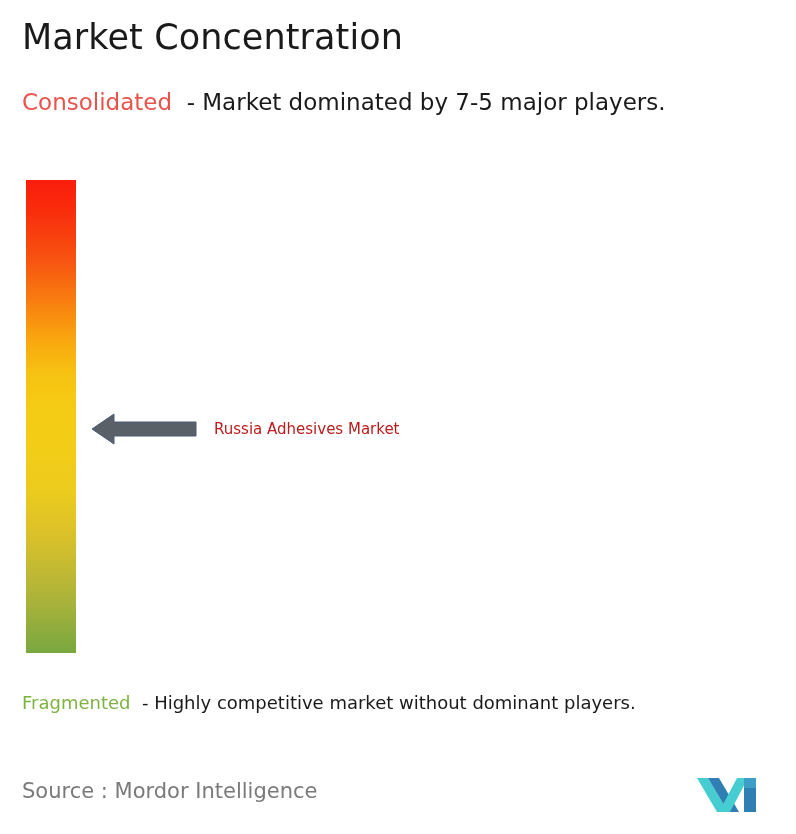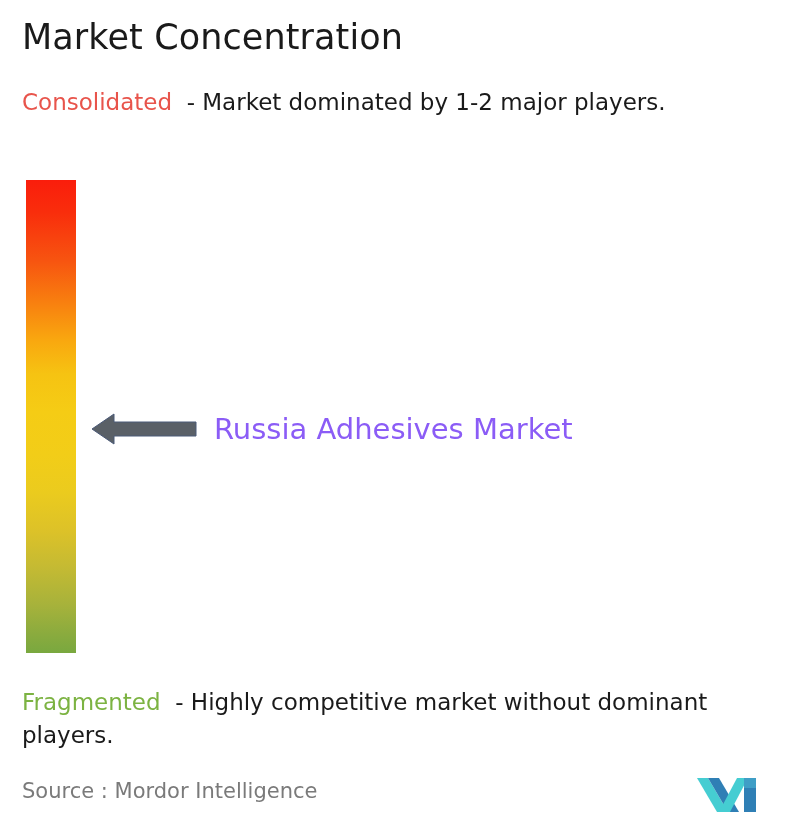--- a/index.html
+++ b/index.html
@@ -89,33 +89,33 @@
     height: 40px;
     display: flex;
     align-items: center;
   }
   .arrow {
     display: block;
     flex: 0 0 auto;
   }
   .annotation-label {
     margin-left: 16px;
-    font-size: 29px;
+    font-size: 15px;
     line-height: 28px;
-    color: #8b5cf6;
+    color: #b91c1c;
     white-space: nowrap;
   }
 
   
   .legend-bottom {
     position: absolute;
     left: 22px;
     top: 686px;
     width: 760px;
-    font-size: 23px;
+    font-size: 18px;
     line-height: 33px;
     color: #1a1a1a;
     font-weight: 400;
   }
   .legend-bottom .kw {
     color: #7cb342;
   }
 
   
   .footer {
@@ -144,21 +144,21 @@
   }
 </style>
 </head>
 <body>
 
 <div class="page">
 
   <div class="title">Market Concentration</div>
 
   <div class="legend-top">
-    <span class="kw">Consolidated</span><span class="sep">&nbsp; </span><span>- Market dominated by 1-2 major players.</span>
+    <span class="kw">Consolidated</span><span class="sep">&nbsp; </span><span>- Market dominated by 7-5 major players.</span>
   </div>
 
   <div class="bar-wrap">
     <div class="bar"></div>
   </div>
 
   <div class="annotation">
     <svg class="arrow" width="108" height="38" viewBox="0 0 108 38">
       <polygon points="2,19 24,4 24,12 106,12 106,26 24,26 24,34" fill="#5a6067" stroke="#4b5a78" stroke-width="1" stroke-linejoin="round"></polygon>
     </svg>

